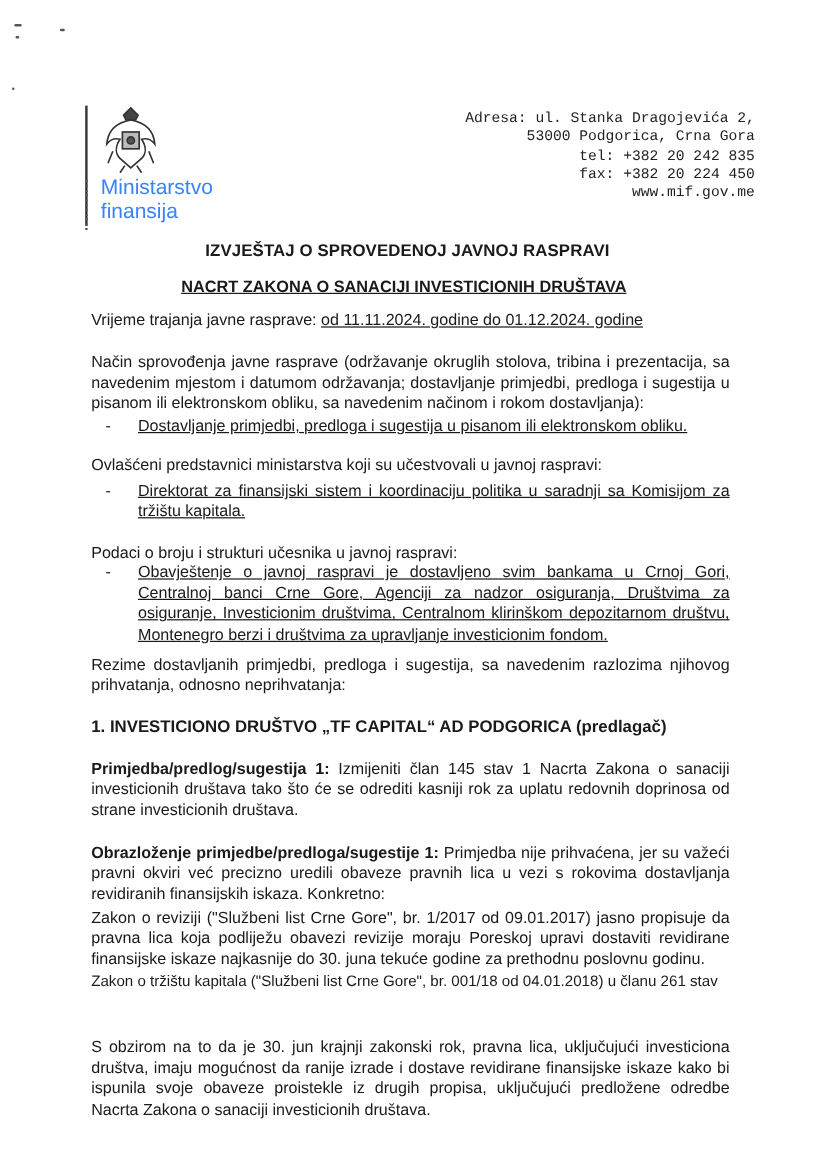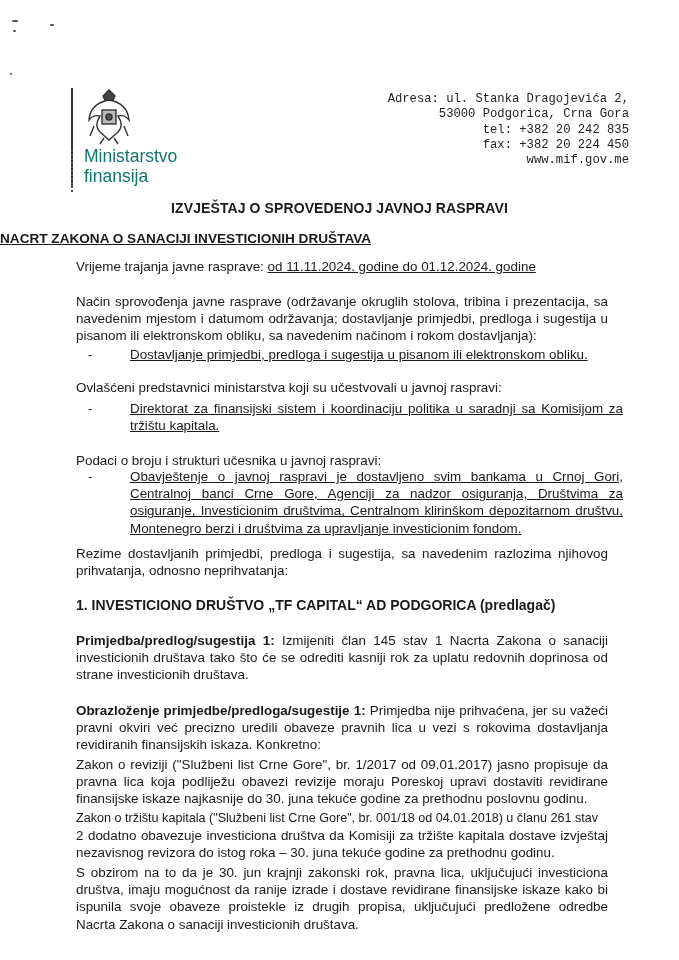--- a/index.html
+++ b/index.html
@@ -8,38 +8,38 @@
     font-family: "Liberation Sans", sans-serif; color: #1a1a1a;
   }
   .scan-specks { position: absolute; left: 10px; top: 18px; width: 50px; height: 60px; }
   .speck { position: absolute; background: #555; border-radius: 1px; }
 
   .vbar { position: absolute; left: 71px; top: 88px; width: 2px; height: 100px; background: #333; }
   .vbar-dots { position: absolute; left: 71px; top: 150px; width: 2px; height: 42px;
     background: repeating-linear-gradient(#555 0 2px, transparent 2px 4px); }
 
   .crest { position: absolute; left: 86px; top: 88px; width: 46px; height: 58px; }
-  .ministry { position: absolute; left: 84px; top: 146px; font-size: 17.5px; line-height: 20px; color: #0f766e; }
+  .ministry { position: absolute; left: 84px; top: 146px; font-size: 17.5px; line-height: 20px; color: #3b82f6; }
 
   .address { position: absolute; right: 50px; top: 92px; text-align: right;
     font-family: Liberation Mono, monospace; font-size: 12.2px; line-height: 15.3px; color: #222; }
 
   .title { position: absolute; left: 0; width: 679px; text-align: center; top: 200px;
     font-size: 14px; font-weight: bold; letter-spacing: 0.1px; }
-  .subtitle { position: absolute; left: 0; width: 673px; top: 231px;
+  .subtitle { position: absolute; left: 0; width: 673px; text-align: center; top: 231px;
     font-size: 13.6px; font-weight: bold; }
   .subtitle span { text-decoration: underline; }
 
   .p { position: absolute; left: 76px; width: 532px; font-size: 13.4px; line-height: 17.2px;
     text-align: justify; }
   .u { text-decoration: underline; }
   .b { font-weight: bold; }
   .bullet { position: absolute; left: 88px; font-size: 13.4px; line-height: 17.2px; }
   .bullet-text { position: absolute; left: 115px; width: 493px; font-size: 13.4px; line-height: 17.2px;
-    text-decoration: underline; text-align: justify; margin-left: 15px; }
+    text-decoration: underline; text-align: justify; }
   .section { position: absolute; left: 76px; top: 597px; font-size: 14px; font-weight: bold;
     }
   .small { font-size: 12.6px; }
 </style>
 </head>
 <body>
 
 <div class="scan-specks">
   <div class="speck" style="left:2px;top:2px;width:6px;height:2px"></div>
   <div class="speck" style="left:40px;top:6px;width:4px;height:2px"></div>
@@ -102,16 +102,15 @@
 </div>
 
 <div class="p" style="top:702px">
   <span class="b">Obrazloženje primjedbe/predloga/sugestije 1:</span><span> Primjedba nije prihvaćena, jer su važeći pravni okviri već precizno uredili obaveze pravnih lica u vezi s rokovima dostavljanja revidiranih finansijskih iskaza. Konkretno:</span>
 </div>
 
 <div class="p" style="top:756px">Zakon o reviziji ("Službeni list Crne Gore", br. 1/2017 od 09.01.2017) jasno propisuje da pravna lica koja podliježu obavezi revizije moraju Poreskoj upravi dostaviti revidirane finansijske iskaze najkasnije do 30. juna tekuće godine za prethodnu poslovnu godinu.</div>
 
 <div class="p" style="top:810px">
   <div class="small">Zakon o tržištu kapitala ("Službeni list Crne Gore", br. 001/18 od 04.01.2018) u članu 261 stav</div>
-  <div>2 dodatno obavezuje investiciona društva da Komisiji za tržište kapitala dostave izvještaj nezavisnog revizora do istog roka – 30. juna tekuće godine za prethodnu godinu.</div>
 </div>
 
 <div class="p" style="top:864px">S obzirom na to da je 30. jun krajnji zakonski rok, pravna lica, uključujući investiciona društva, imaju mogućnost da ranije izrade i dostave revidirane finansijske iskaze kako bi ispunila svoje obaveze proistekle iz drugih propisa, uključujući predložene odredbe Nacrta Zakona o sanaciji investicionih društava.</div>
 
 </body></html>

